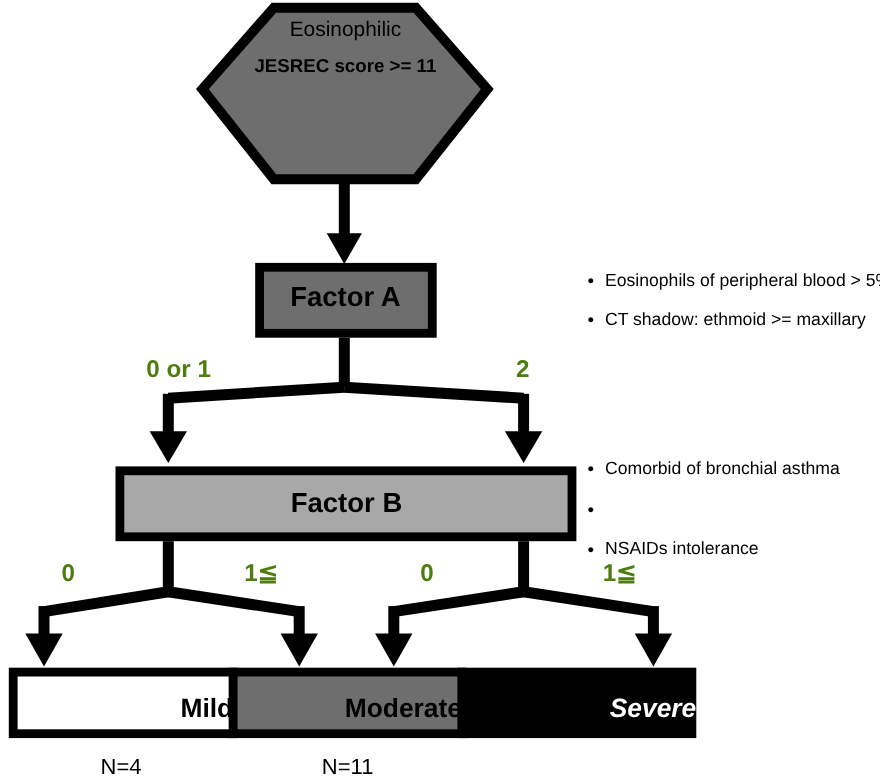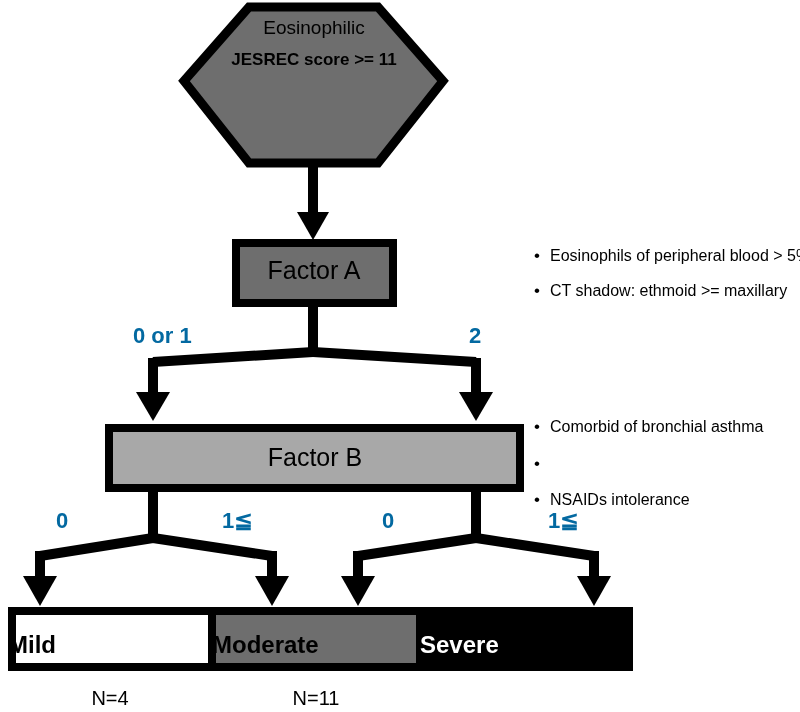--- a/index.html
+++ b/index.html
@@ -51,21 +51,21 @@
   }
   .hex-score {
     font-size: 17px;
     font-weight: bold;
     margin-top: 11px;
   }
 
   .box-label {
     position: absolute;
     text-align: center;
-    font-weight: normal;
+    font-weight: bold;
     color: #000000;
   }
   #factor-a-label {
     left: 232px;
     top: 256px;
     width: 164px;
     font-size: 25px;
   }
   #factor-b-label {
     left: 105px;
@@ -95,34 +95,34 @@
   #bullets-a { left: 534px; top: 247px; }
   #bullets-a .bl { margin-bottom: 17px; }
   #bullets-b { left: 534px; top: 418px; }
   #bullets-b .bl { margin-bottom: 19px; }
 
   
   .edge-label {
     position: absolute;
     font-weight: bold;
     font-size: 22px;
-    color: #0369a1;
+    color: #4d7c0f;
     white-space: pre;
   }
 
   
   .sev-text {
     position: absolute;
-    text-align: left;
+    text-align: right;
     font-weight: bold;
     font-size: 24px;
   }
   #sev-mild-label   { left: 8px;   top: 631px; width: 204px; color: #000000; }
   #sev-mod-label    { left: 212px; top: 631px; width: 208px; color: #000000; }
-  #sev-sev-label    { left: 420px; top: 631px; width: 213px; color: #ffffff; }
+  #sev-sev-label    { left: 420px; top: 631px; width: 213px; color: #ffffff; font-style: italic; }
 
   .n-label {
     position: absolute;
     text-align: center;
     font-size: 20px;
     color: #000;
   }
   #n-mild { left: 40px;  top: 687px; width: 140px; }
   #n-mod  { left: 246px; top: 687px; width: 140px; }
   #n-sev  { left: 456px; top: 687px; width: 140px; margin-top: 28px; }

